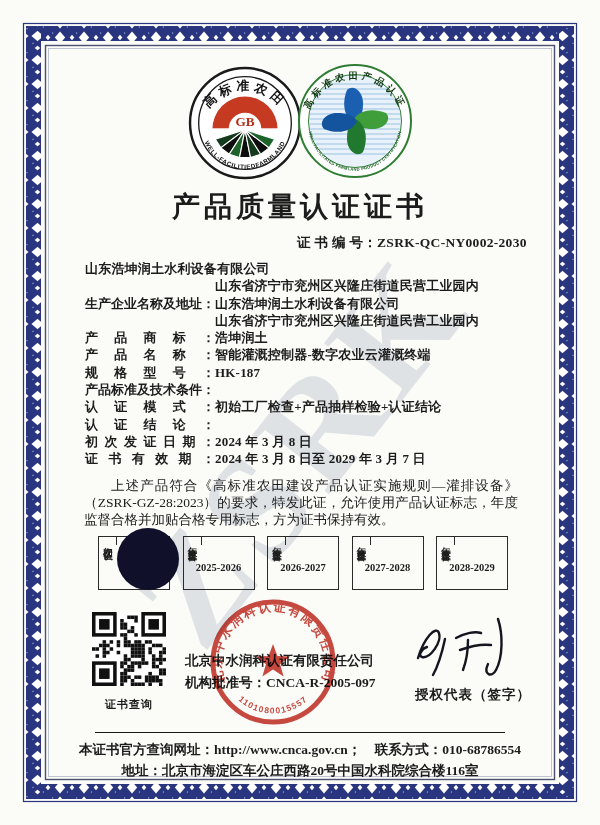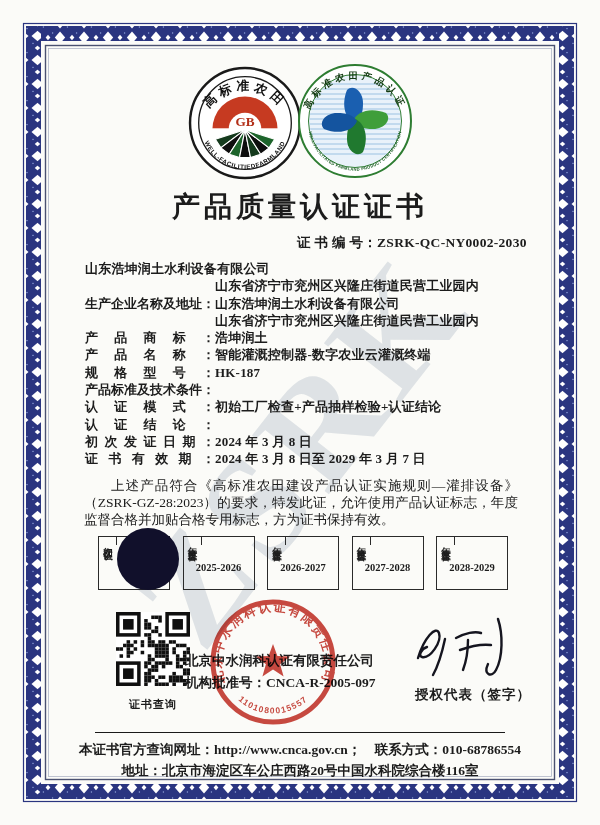--- a/index.html
+++ b/index.html
@@ -21,21 +21,21 @@
   .fvalue{flex:1;white-space:nowrap;letter-spacing:.2px;}
   .statement{position:absolute;left:84px;top:477px;width:434px;z-index:2;font-size:13.5px;
         font-weight:400;line-height:17px;text-align:justify;text-indent:2em;margin:0;}
   .boxes{position:absolute;left:98px;top:536px;width:410px;display:flex;justify-content:space-between;z-index:2;}
   .sbox{width:70px;height:52px;border:1.2px solid #2a2a2a;display:flex;background:transparent;flex-direction:column;}
   .sbox-label{width:15px;border-right:1.2px solid #2a2a2a;font-size:9.5px;font-weight:600;
         writing-mode:vertical-lr;text-orientation:upright;letter-spacing:1.5px;padding:2px 0 0 2px;}
   .sbox-value{flex:1;display:flex;align-items:center;justify-content:center;font-size:10.5px;font-weight:700;}
   .black-circle{position:absolute;left:117px;top:528px;width:62px;height:62px;border-radius:50%;
         background:#11102b;z-index:3;}
-  .qr-wrap{position:absolute;left:116px;top:612px;width:74px;z-index:2;text-align:center;}
+  .qr-wrap{position:absolute;left:92px;top:612px;width:74px;z-index:2;text-align:center;}
   .qr-caption{margin-top:7px;font-size:11px;font-weight:700;letter-spacing:1px;}
   .issuer{position:absolute;left:185px;top:650px;z-index:2;font-size:13.5px;font-weight:600;line-height:22px;}
   .stamp{position:absolute;left:207px;top:596px;z-index:4;mix-blend-mode:multiply;opacity:.88;}
   .signature{position:absolute;left:408px;top:612px;z-index:2;}
   .sign-label{position:absolute;left:415px;top:686px;z-index:2;font-size:13.5px;font-weight:600;letter-spacing:1px;}
   .rule{position:absolute;left:95px;top:732px;width:410px;border-top:1.6px solid #1a1a1a;z-index:2;}
   .footer{position:absolute;left:0;top:739px;width:100%;text-align:center;z-index:2;
         font-size:13.5px;font-weight:700;line-height:21px;}
 </style>
 </head>

